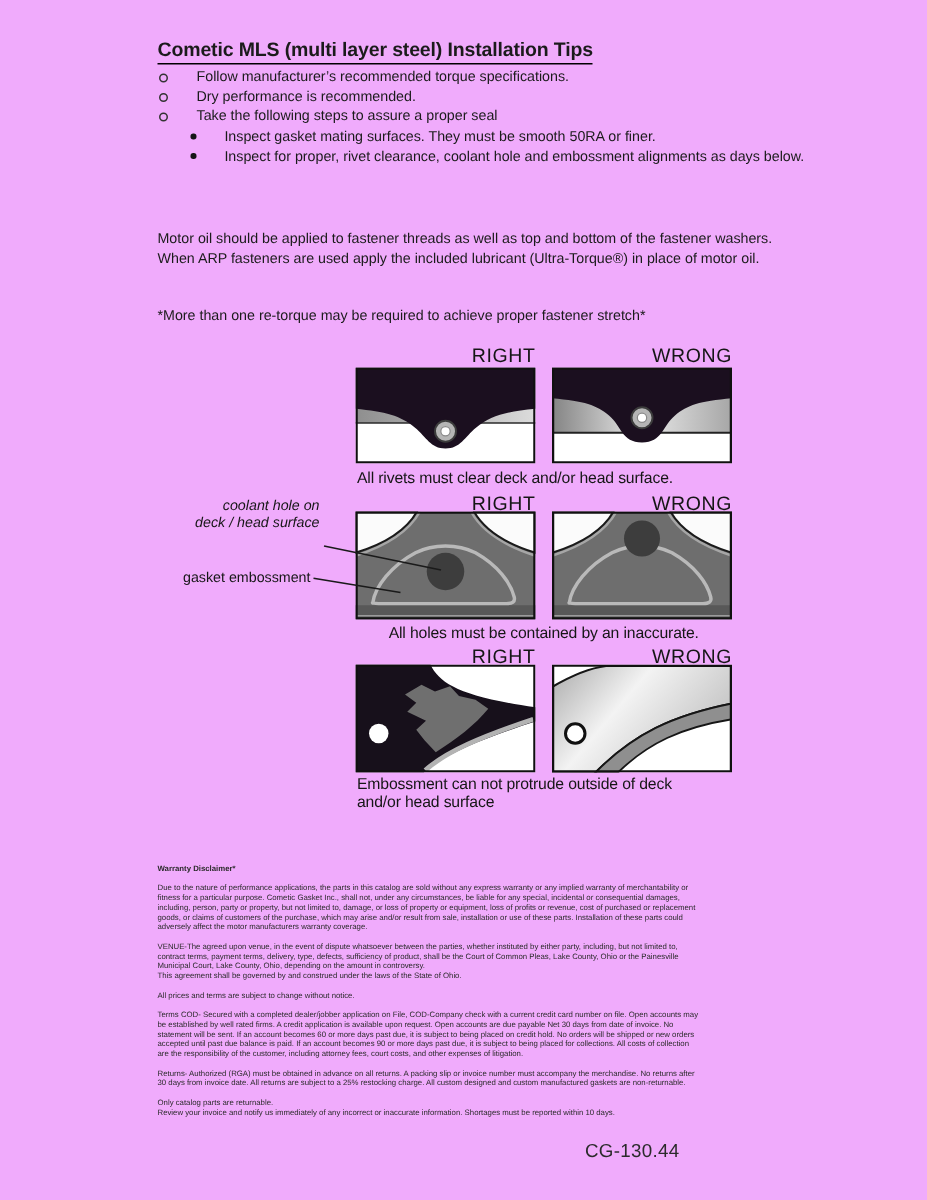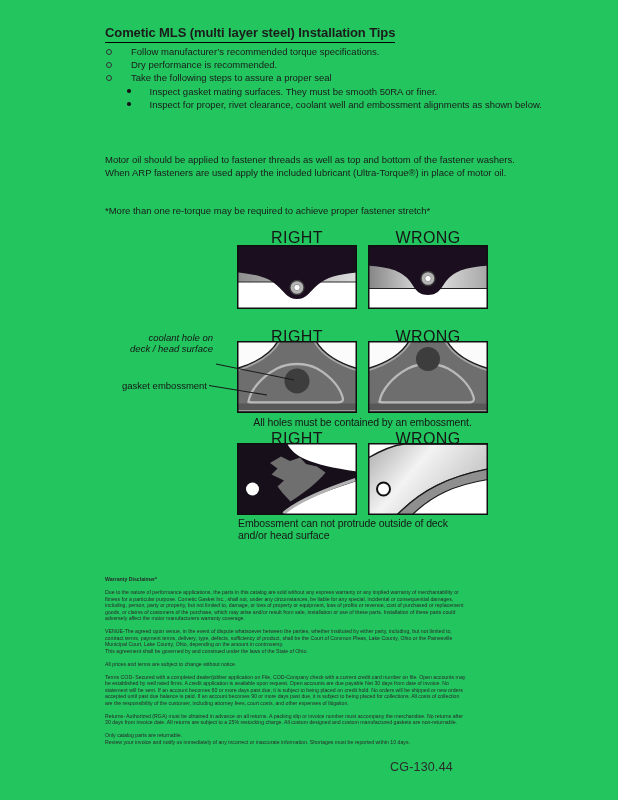--- a/index.html
+++ b/index.html
@@ -1,17 +1,17 @@
 <!DOCTYPE html>
 <html><head>
 <meta charset="utf-8">
 <style>
   html,body{margin:0;padding:0;background:#ffffff;}
   .page{
-    position:relative;width:618px;height:800px;background:#22c55e;overflow:hidden;
+    position:relative;width:618px;height:800px;background:#f0abfc;overflow:hidden;
     font-family:"Liberation Sans", sans-serif;color:#1b1b1b;
   }
   .abs{position:absolute;}
   
   .title{
     left:105px;top:25px;margin:0;font-size:13px;font-weight:bold;letter-spacing:-0.1px;
     border-bottom:1.6px solid #000;padding-bottom:2px;display:inline-block;white-space:nowrap;
   }
   
   .tips{left:106px;top:45px;width:440px;}
@@ -19,21 +19,21 @@
   .tip.sub{margin-left:21px;}
   .dot-o{width:4px;height:4px;border:1px solid #333;border-radius:50%;flex:none;margin-top:4px;}
   .dot-f{width:3.6px;height:3.6px;background:#151515;border-radius:50%;flex:none;margin-top:4.6px;}
   
   .diesel-h{left:105px;top:118px;margin:0;font-size:12px;font-weight:bold;}
   .body-p{margin:0;font-size:9.5px;line-height:13px;white-space:pre-line;width:440px;}
   .p1{left:105px;top:153px;}
   .p2{left:105px;top:166px;}
   .p3{left:105px;top:204px;}
   
-  .dg-h{width:120px;text-align:center;font-size:16px;letter-spacing:0.4px;color:#161616;}
+  .dg-h{width:120px;text-align:right;font-size:13px;letter-spacing:0.4px;color:#161616;}
   .h-r1a{left:237px;top:229px;} .h-r1b{left:368px;top:229px;}
   .h-r2a{left:237px;top:328px;} .h-r2b{left:368px;top:328px;}
   .h-r3a{left:237px;top:430px;} .h-r3b{left:368px;top:430px;}
   .dg-box{line-height:0;}
   .b-r1a{left:237px;top:245px;} .b-r1b{left:368px;top:245px;}
   .b-r2a{left:237px;top:341px;} .b-r2b{left:368px;top:341px;}
   .b-r3a{left:237px;top:443px;} .b-r3b{left:368px;top:443px;}
   .cap{font-size:10.5px;color:#161616;letter-spacing:-0.1px;}
   .cap1{left:238px;top:313px;}
   .cap2{left:237px;top:416px;width:251px;text-align:center;}
@@ -70,21 +70,21 @@
     <div class="tip">
       <span class="dot-o"></span>
       <span>Take the following steps to assure a proper seal</span>
     </div>
     <div class="tip sub">
       <span class="dot-f"></span>
       <span>Inspect gasket mating surfaces.  They must be smooth 50RA or finer.</span>
     </div>
     <div class="tip sub">
       <span class="dot-f"></span>
-      <span>Inspect for proper, rivet clearance, coolant well and embossment alignments as shown below.</span>
+      <span>Inspect for proper, rivet clearance, coolant hole and embossment alignments as days below.</span>
     </div>
   </div>
 
   <p class="abs body-p p1">Motor oil should be applied to fastener threads as well as top and bottom of the fastener washers.
 When ARP fasteners are used apply the included lubricant (Ultra-Torque®) in place of motor oil.</p>
   <p class="abs body-p p3">*More than one re-torque may be required to achieve proper fastener stretch*</p>
 
   <div class="abs dg-h h-r1a">RIGHT</div>
   <div class="abs dg-h h-r1b">WRONG</div>
 
@@ -116,20 +116,21 @@
       </defs>
       <rect width="120" height="64" fill="#ffffff"></rect>
       <rect x="0" y="20" width="120" height="23.5" fill="url(#g1w)"></rect>
       <line x1="0" y1="43.5" x2="120" y2="43.5" stroke="#222222" stroke-width="1.2"></line>
       <path d="M0,0 H120 V20.5 C98,22.5 90.5,25 82,32 C74,38.5 73.5,50 60,50 C46.5,50 46,38.5 38,32 C29.5,25 22,22.5 0,20.5 Z" fill="#1b0f1f"></path>
       <circle cx="60" cy="33.5" r="7" fill="#b5b5b5" stroke="#3c3c3c" stroke-width="1.3"></circle>
       <circle cx="60" cy="33.5" r="3.1" fill="#ffffff" stroke="#8a8a8a" stroke-width="0.8"></circle>
       <rect x="0.75" y="0.75" width="118.5" height="62.5" fill="none" stroke="#101010" stroke-width="1.5"></rect>
     </svg>
   </div>
+  <div class="abs cap cap1">All rivets must clear deck and/or head surface.</div>
 
   <div class="abs dg-h h-r2a">RIGHT</div>
   <div class="abs dg-h h-r2b">WRONG</div>
 
   <div class="abs lbl lbl-coolant">coolant hole on
 deck / head surface</div>
   <div class="abs lbl lbl-emboss">gasket embossment</div>
 
   <div class="abs dg-box b-r2a">
     <svg width="120" height="72" viewBox="0 0 120 72">
@@ -152,21 +153,21 @@
       <line x1="0" y1="69.5" x2="120" y2="69.5" stroke="#9b9b9b" stroke-width="1.1"></line>
       <path d="M43,0 C37,11 25,21.5 0,29.5" fill="none" stroke="#a6a6a6" stroke-width="1.6"></path>
       <path d="M77,0 C83,11 95,21.5 120,29.5" fill="none" stroke="#a6a6a6" stroke-width="1.6"></path>
       <path d="M0,0 H41 C35,10.5 23,20.5 0,27.5 Z" fill="#fbfbfb" stroke="#1a1a1a" stroke-width="1.3"></path>
       <path d="M79,0 H120 V27.5 C97,20.5 85,10.5 79,0 Z" fill="#fbfbfb" stroke="#1a1a1a" stroke-width="1.3"></path>
       <path d="M11.5,61 C13,50 24,36 40,27.5 C52,21.5 68,21.5 80,27.5 C95,36 103.5,47.5 105.8,57 C106.6,60.2 104.6,61.4 100.5,61.4 H15.5 C12.2,61.4 10.9,60.6 11.5,61 Z" fill="none" stroke="#b9b9b9" stroke-width="2.3" stroke-linejoin="round"></path>
       <circle cx="60" cy="18" r="12" fill="#3d3d3d"></circle>
       <rect x="0.75" y="0.75" width="118.5" height="70.5" fill="none" stroke="#101010" stroke-width="1.5"></rect>
     </svg>
   </div>
-  <div class="abs cap cap2">All holes must be contained by an embossment.</div>
+  <div class="abs cap cap2">All holes must be contained by an inaccurate.</div>
 
   <div class="abs dg-h h-r3a">RIGHT</div>
   <div class="abs dg-h h-r3b">WRONG</div>
 
   <div class="abs dg-box b-r3a">
     <svg width="120" height="72" viewBox="0 0 120 72">
       <rect width="120" height="72" fill="#ffffff"></rect>
       <path d="M0,0 H50 C56,13 71,21.5 120,28.5 V38 C84,49.5 60,59.5 45.5,72 H0 Z" fill="#17101b"></path>
       <path d="M118.5,36.5 C84,48 60.5,58 46.5,70.5" fill="none" stroke="#b3b3b3" stroke-width="3.2"></path>
       <path d="M33,20 L44,13.5 L53,18 L63,14.5 L69,21 L80,23.5 L88.5,29.5 C80,40 67,50 53.5,58.5 L46,50.5 L40.5,43.5 L47,37.5 L34.5,31.5 L40.5,25.5 Z" fill="#6f6f6f"></path>

